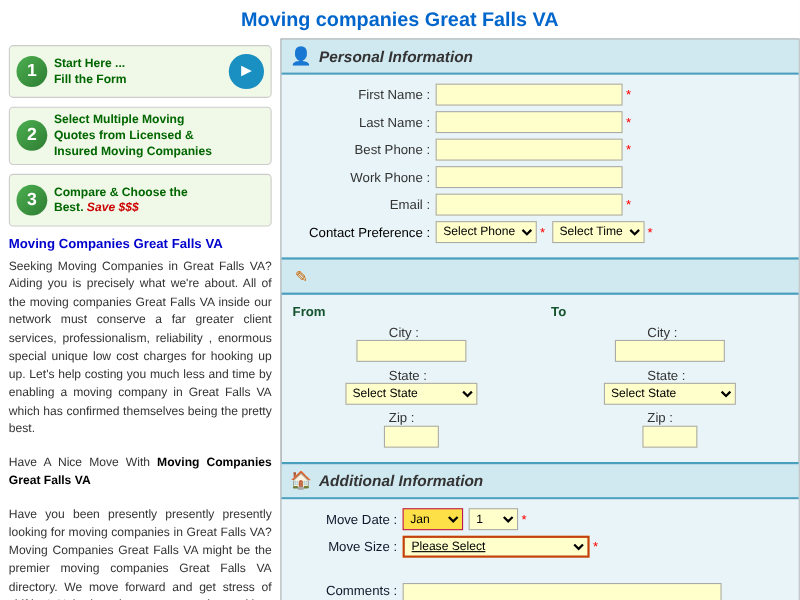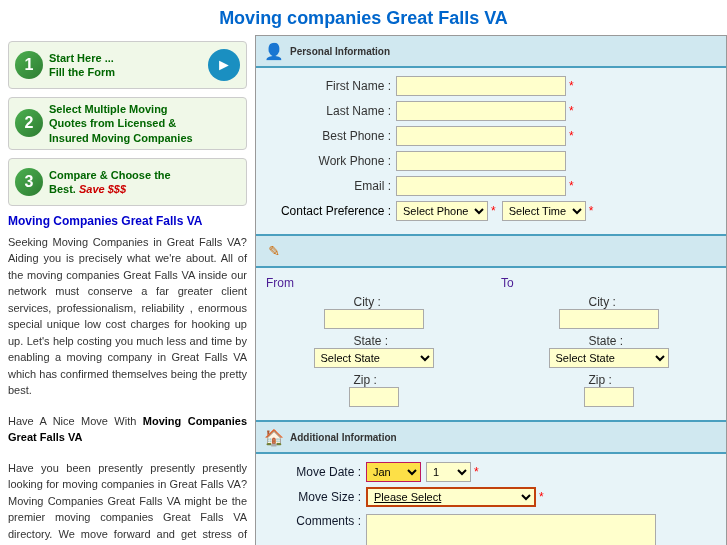--- a/index.html
+++ b/index.html
@@ -117,23 +117,24 @@
       width: 20px;
       height: 20px;
       margin-right: 6px;
       display: flex;
       align-items: center;
       justify-content: center;
       font-size: 14px;
     }
 
     .section-title {
-      font-size: 10px;
+      font-size: 14px;
       font-weight: bold;
       color: #333;
+      font-style: italic;
     }
 
     .section-body {
       padding: 8px 10px;
       background: #e8f4f8;
     }
 
     .form-row {
       display: flex;
       align-items: center;
@@ -196,24 +197,24 @@
       display: flex;
       padding: 8px 10px;
       gap: 20px;
     }
 
     .moving-col {
       flex: 1;
     }
 
     .moving-col-title {
-      font-weight: normal;
+      font-weight: bold;
       font-size: 12px;
       margin-bottom: 5px;
-      color: #4c1d95;
+      color: #14532d;
     }
 
     .moving-row {
       display: flex;
       align-items: center;
       margin-bottom: 5px;
       flex-direction: column;
     }
 
     .moving-label {
@@ -270,21 +271,21 @@
       width: 100px;
       min-width: 100px;
       font-size: 12px;
       color: #0f172a;
       padding-right: 5px;
     }
 
     .move-size-row {
       display: flex;
       align-items: center;
-      margin-bottom: 7px;
+      margin-bottom: 23px;
     }
 
     .comments-row {
       display: flex;
       align-items: flex-start;
       margin-bottom: 8px;
     }
 
     textarea.comments-area {
       background: #ffffcc;

